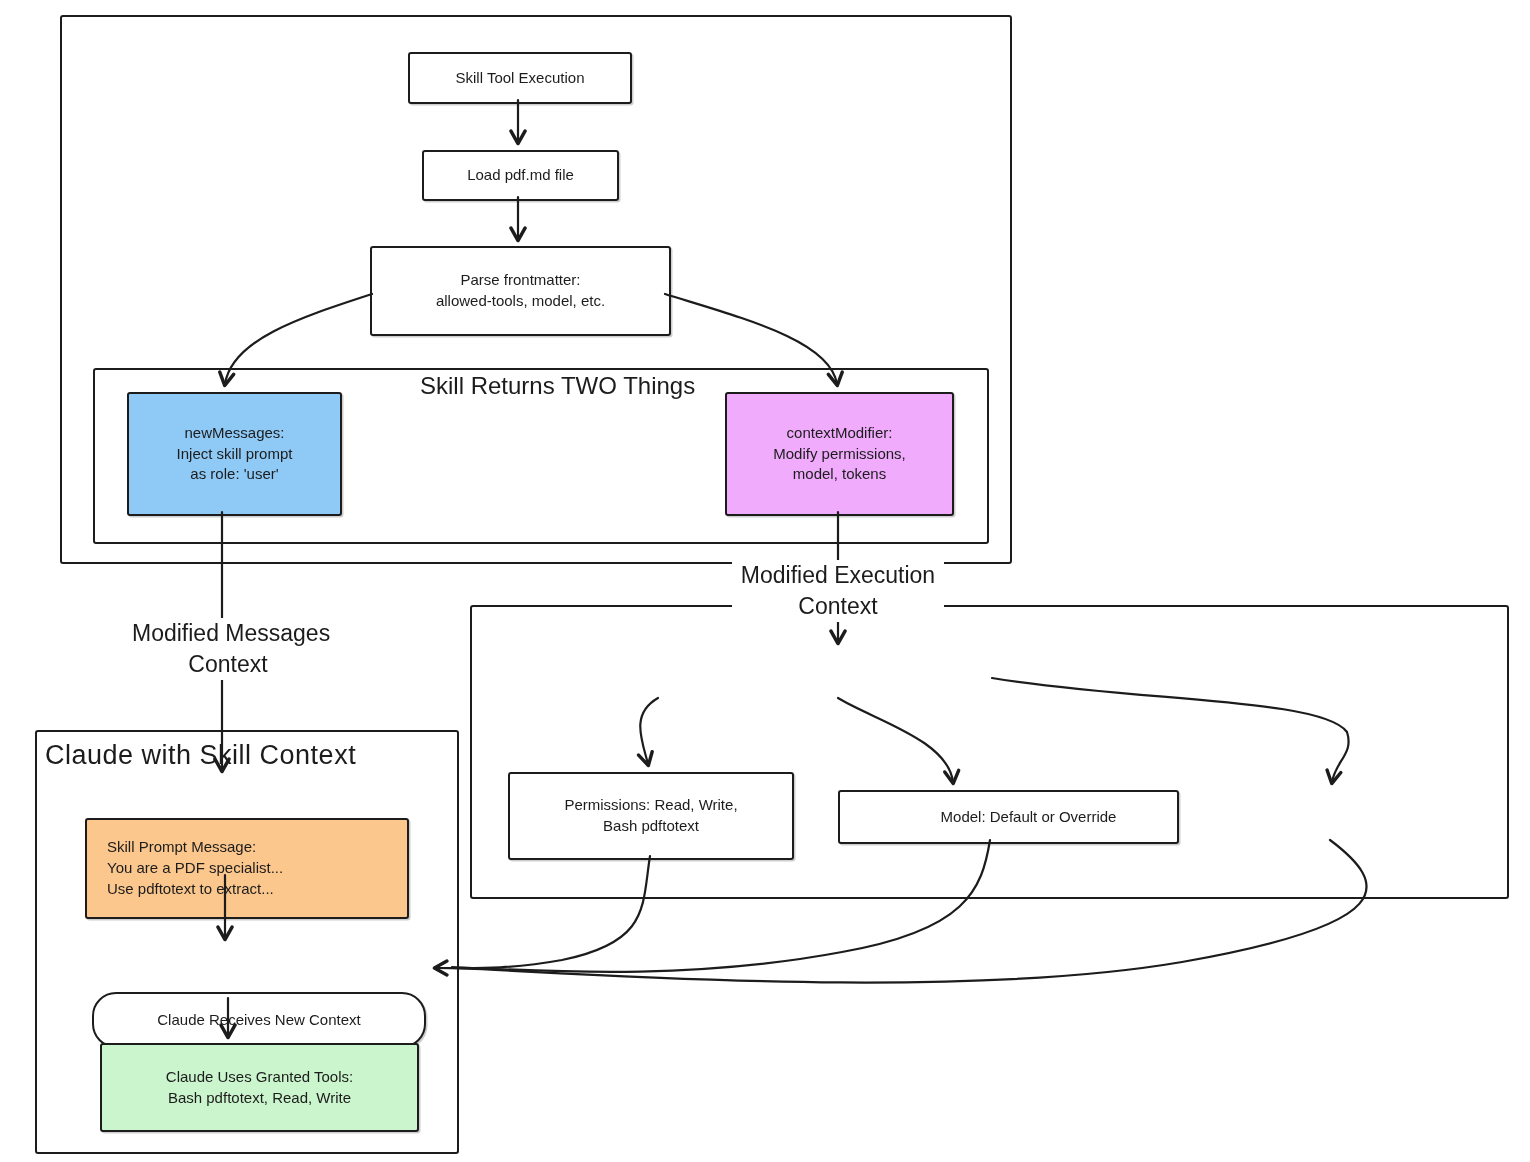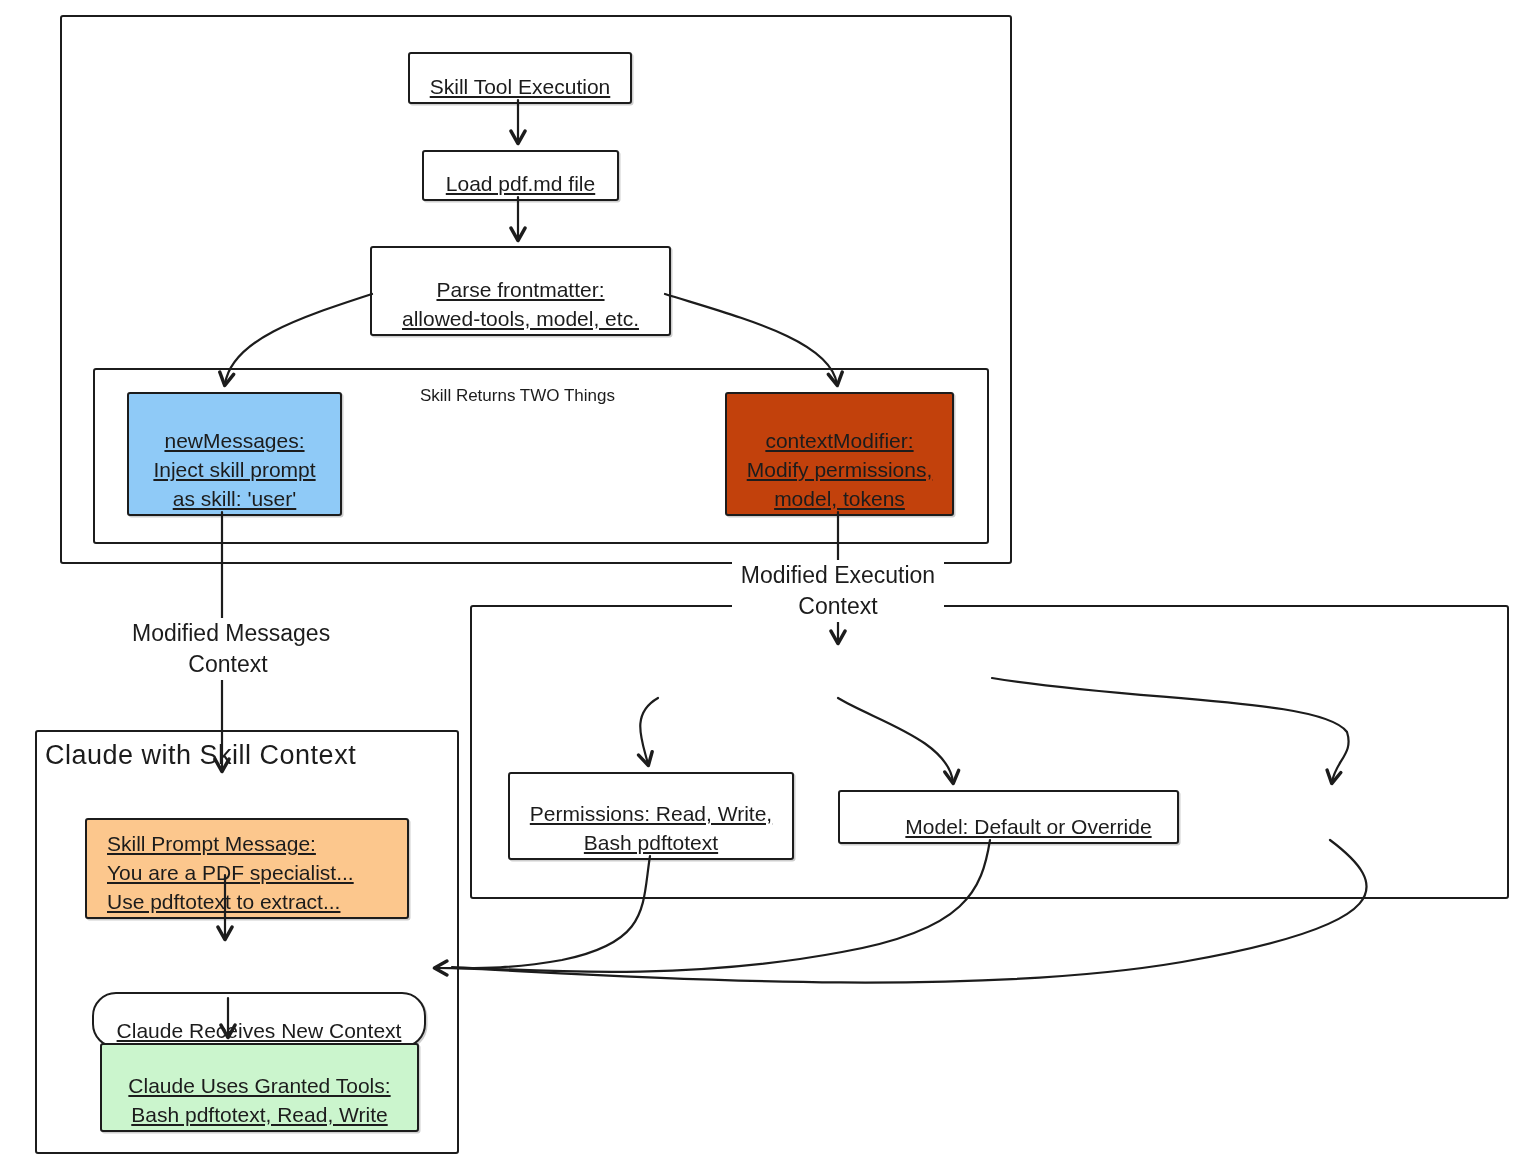--- a/index.html
+++ b/index.html
@@ -1,24 +1,24 @@
 <!DOCTYPE html>
 <html><head>
 <meta charset="utf-8">
 <style>
   html,body{margin:0;padding:0;background:#ffffff;}
   body{font-family:"Liberation Sans","DejaVu Sans",sans-serif;color:#1c1c1c;}
   .canvas{position:relative;width:1530px;height:1162px;background:#fff;overflow:hidden;}
   .container{position:absolute;border:2.4px solid #1c1c1c;border-radius:3px;background:transparent;}
   .node{position:absolute;border:2.4px solid #1c1c1c;border-radius:3px;background:#fff;
-        display:flex;flex-direction:column;align-items:center;justify-content:flex-end;
-        font-size:21px;line-height:1.38;text-align:center;
-        box-shadow:1.5px 1.5px 0 rgba(30,30,30,.22);text-decoration:underline;}
+        display:flex;flex-direction:column;align-items:center;justify-content:center;
+        font-size:15px;line-height:1.38;text-align:center;
+        box-shadow:1.5px 1.5px 0 rgba(30,30,30,.22);}
   .node .ln{white-space:nowrap;}
-  .group-label{position:absolute;font-size:17px;white-space:nowrap;margin-top:14px;}
+  .group-label{position:absolute;font-size:24px;white-space:nowrap;}
   .big-label{position:absolute;font-size:27px;white-space:nowrap;letter-spacing:.5px;}
   .edge-label{position:absolute;font-size:23px;line-height:1.35;text-align:center;
               background:#fff;padding:0 6px;z-index:5;white-space:nowrap;}
   svg.wires{position:absolute;left:0;top:0;z-index:4;pointer-events:none;}
   .left-text{align-items:flex-start;text-align:left;padding-left:20px;}
 </style>
 </head>
 <body>
 
 <div class="canvas">
@@ -75,24 +75,24 @@
   </div>
 
   <div class="node" style="left:370px;top:246px;width:297px;height:86px;">
     <div class="ln">Parse frontmatter:</div>
     <div class="ln">allowed-tools, model, etc.</div>
   </div>
 
   <div class="node" style="left:127px;top:392px;width:211px;height:120px;background:#8fcaf7;">
     <div class="ln">newMessages:</div>
     <div class="ln">Inject skill prompt</div>
-    <div class="ln">as skill: 'user'</div>
+    <div class="ln">as role: 'user'</div>
   </div>
 
-  <div class="node" style="left:725px;top:392px;width:225px;height:120px;background:#c2410c;">
+  <div class="node" style="left:725px;top:392px;width:225px;height:120px;background:#f0abfc;">
     <div class="ln">contextModifier:</div>
     <div class="ln">Modify permissions,</div>
     <div class="ln">model, tokens</div>
   </div>
 
 
   <div class="node" style="left:508px;top:772px;width:282px;height:84px;">
     <div class="ln">Permissions: Read, Write,</div>
     <div class="ln">Bash pdftotext</div>
   </div>

